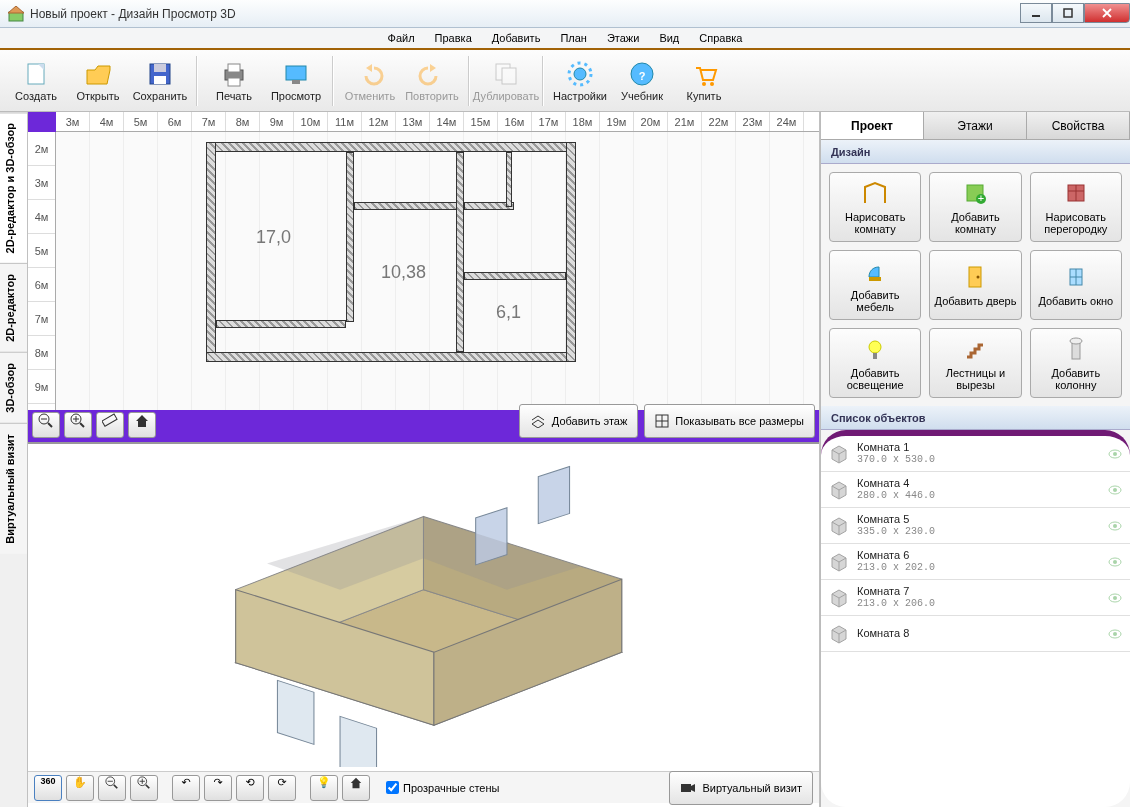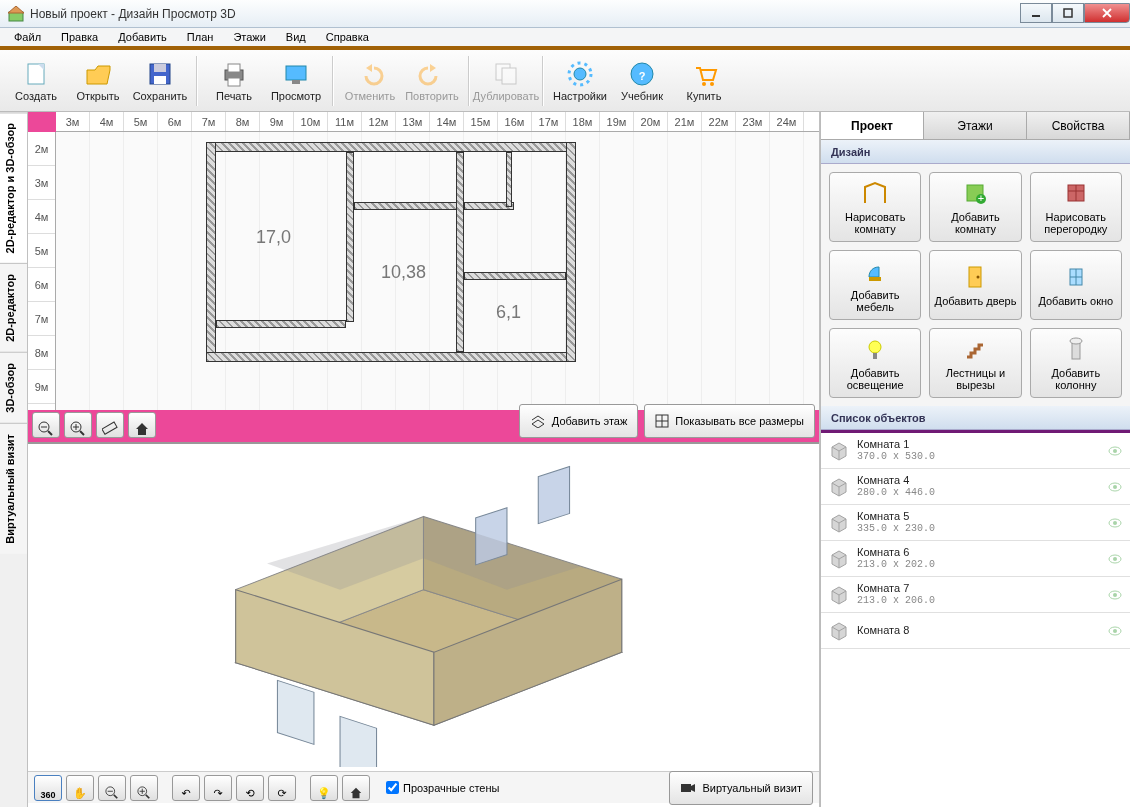--- a/index.html
+++ b/index.html
@@ -8,70 +8,70 @@
 
 .titlebar { height: 28px; background: linear-gradient(#fdfefe, #e6eef5); border-bottom: 1px solid #b0c0d0; display: flex; align-items: center; padding-left: 8px; }
 .titlebar .app-icon { width: 16px; height: 16px; margin-right: 6px; }
 .titlebar .title { color: #333; font-size: 12px; }
 .winbtns { margin-left: auto; display: flex; }
 .winbtn { width: 32px; height: 20px; border: 1px solid #7a8a99; background: linear-gradient(#f5f9fc,#dce6ee); display:flex;align-items:center;justify-content:center; margin-top:-1px;}
 .winbtn.close { width: 46px; background: linear-gradient(#f09090,#d03030); color:#fff; border-radius:0 0 4px 0;}
 .winbtn svg { width:10px; height:10px; }
 
 
-.menubar { height: 22px; background:#f4f5f6; border-bottom:4px solid #a16207; display:flex; align-items:center; padding:0 6px; gap:4px;}
+.menubar { height: 22px; background:#f4f5f6; border-bottom:2px solid #a16207; display:flex; align-items:center; padding:0 6px; gap:4px;justify-content:center;}
 .menubar span { padding:2px 8px; cursor:default; }
 
 
 .toolbar { height: 62px; background: linear-gradient(#fdfdfd,#e9e9e9); border-bottom:1px solid #bbb; display:flex; align-items:center; padding:0 6px; gap:2px; }
 .toolbtn { display:flex; flex-direction:column; align-items:center; justify-content:center; width:60px; height:56px; border:1px solid transparent; border-radius:3px; cursor:default; }
 .toolbtn .ic { width:28px; height:28px; display:flex; align-items:center; justify-content:center; }
 .toolbtn .lbl { font-size:11px; color:#222; margin-top:2px;}
 .toolbtn.dim .lbl { color:#999; }
 .toolbtn.dim .ic { opacity:0.4; }
 .tsep { width:2px; height:50px; border-left:1px solid #ccc; border-right:1px solid #fff; margin:0 4px;}
 
 
 .main { display:flex; height: calc(807px - 28px - 22px - 62px); }
 .leftspine { width:28px; background:#f0f0f0; border-right:1px solid #c0c0c0; display:flex; flex-direction:column; }
 .spine-tab { writing-mode: vertical-rl; transform: rotate(180deg); padding:10px 4px; text-align:center; border-bottom:1px solid #c0c0c0; background:#f5f5f5; cursor:default; font-weight:bold; font-size:11px;}
 .spine-tab.active { background:#fff; }
 
 .center { flex:1; display:flex; flex-direction:column; border-right:1px solid #c0c0c0; }
-.view2d { height:332px; position:relative; background:#ec4899; overflow:hidden; border-bottom:2px solid #999;}
+.view2d { height:332px; position:relative; background:#6d28d9; overflow:hidden; border-bottom:2px solid #999;}
 .ruler-h { position:absolute; top:0; left:28px; right:0; height:20px; background:#fff; border-bottom:1px solid #aaa; display:flex; font-size:10px; color:#555; overflow:hidden;}
 .ruler-h div { width:34px; text-align:center; line-height:20px; border-right:1px solid #ddd; flex-shrink:0;}
 .ruler-v { position:absolute; top:20px; left:0; width:28px; bottom:32px; background:#fff; border-right:1px solid #aaa; font-size:10px; color:#555;}
 .ruler-v div { height:34px; line-height:34px; text-align:center; border-bottom:1px solid #ddd;}
 .canvas2d { position:absolute; top:20px; left:28px; right:0; bottom:32px; background: repeating-linear-gradient(90deg,#fafafa 0,#fafafa 33px,#eee 33px,#eee 34px), repeating-linear-gradient(0deg,#fafafa 0,#fafafa 33px,#eee 33px,#eee 34px);}
 .floorplan { position:absolute; top:10px; left:150px; width:370px; height:230px; }
 .wall { position:absolute; background:#888; border:1px solid #333;}
 .hatch { background: repeating-linear-gradient(45deg,#999 0,#999 2px,#ddd 2px,#ddd 5px); }
 .roomlbl { position:absolute; color:#777; font-size:18px; }
 .tools2d-bl { position:absolute; bottom:4px; left:4px; display:flex; gap:4px;}
 .tools2d-br { position:absolute; bottom:4px; right:4px; display:flex; gap:6px;}
-.smbtn { width:28px; height:26px; background:linear-gradient(#fff,#e0e0e0); border:1px solid #999; border-radius:3px; display:flex; align-items:flex-end; justify-content:center; cursor:pointer;}
+.smbtn { width:28px; height:26px; background:linear-gradient(#fff,#e0e0e0); border:1px solid #999; border-radius:3px; display:flex; align-items:flex-start; justify-content:center; cursor:pointer;}
 .txtbtn { height:28px; padding:16px 10px; background:linear-gradient(#fff,#e4e4e4); border:1px solid #999; border-radius:3px; display:flex; align-items:center; gap:6px; cursor:pointer; font-size:11px;}
 
 .view3d { flex:1; position:relative; background:#fff;}
 .scene { position:absolute; top:10px; left:80px; right:80px; bottom:40px; display:flex; align-items:center; justify-content:center;}
 .scene svg { width:100%; height:100%; }
 .tools3d { position:absolute; bottom:4px; left:0; right:0; height:32px; display:flex; align-items:center; padding:0 6px; gap:4px; border-top:1px solid #ccc; background:#f5f5f5;}
 .chk { display:flex; align-items:center; gap:4px; margin-left:12px;}
 
 
 .right { width:310px; background:#f5f5f5; display:flex; flex-direction:column; border-left:1px solid #bbb;}
 .rtabs { display:flex; height:28px; background:linear-gradient(#f0f0f0,#d8d8d8); border-bottom:1px solid #aaa;}
 .rtab { flex:1; display:flex; align-items:center; justify-content:center; border-right:1px solid #aaa; cursor:default; font-size:12px;}
 .rtab.active { background:#fff; font-weight:bold;}
 .rsection-h { height:24px; background:linear-gradient(#ecf2f9,#d0deee); border-bottom:1px solid #aac; padding-left:10px; line-height:24px; font-weight:bold; color:#335;}
 .toolgrid { display:grid; grid-template-columns:repeat(3,1fr); gap:8px; padding:8px;}
 .bigbtn { height:70px; background:linear-gradient(#fdfdfd,#e4e4e4); border:1px solid #aaa; border-radius:4px; display:flex; flex-direction:column; align-items:center; justify-content:center; gap:4px; cursor:pointer; text-align:center; font-size:10.5px; padding:2px;}
 .bigbtn .ic { width:28px; height:28px;}
-.objlist { flex:1; overflow-y:auto; background:#fff; border-top:3px solid #701a75;}
+.objlist { flex:1; overflow-y:auto; background:#fff; border-top:6px solid #701a75;border-radius:25px;}
 .objitem { display:flex; align-items:center; height:36px; border-bottom:1px solid #e0e0e0; padding:0 8px; gap:8px;}
 .objitem .cube { width:20px; height:20px; opacity:0.6;}
 .objitem .info { flex:1; display:flex; flex-direction:column; line-height:1.2;}
 .objitem .name { font-size:11px; color:#222;}
 .objitem .dims { font-size:10px; color:#888;font-family:Liberation Mono, monospace;}
 .objitem .eye { width:14px; height:10px; opacity:0.5;}
 </style>
 </head>
 <body>
 

